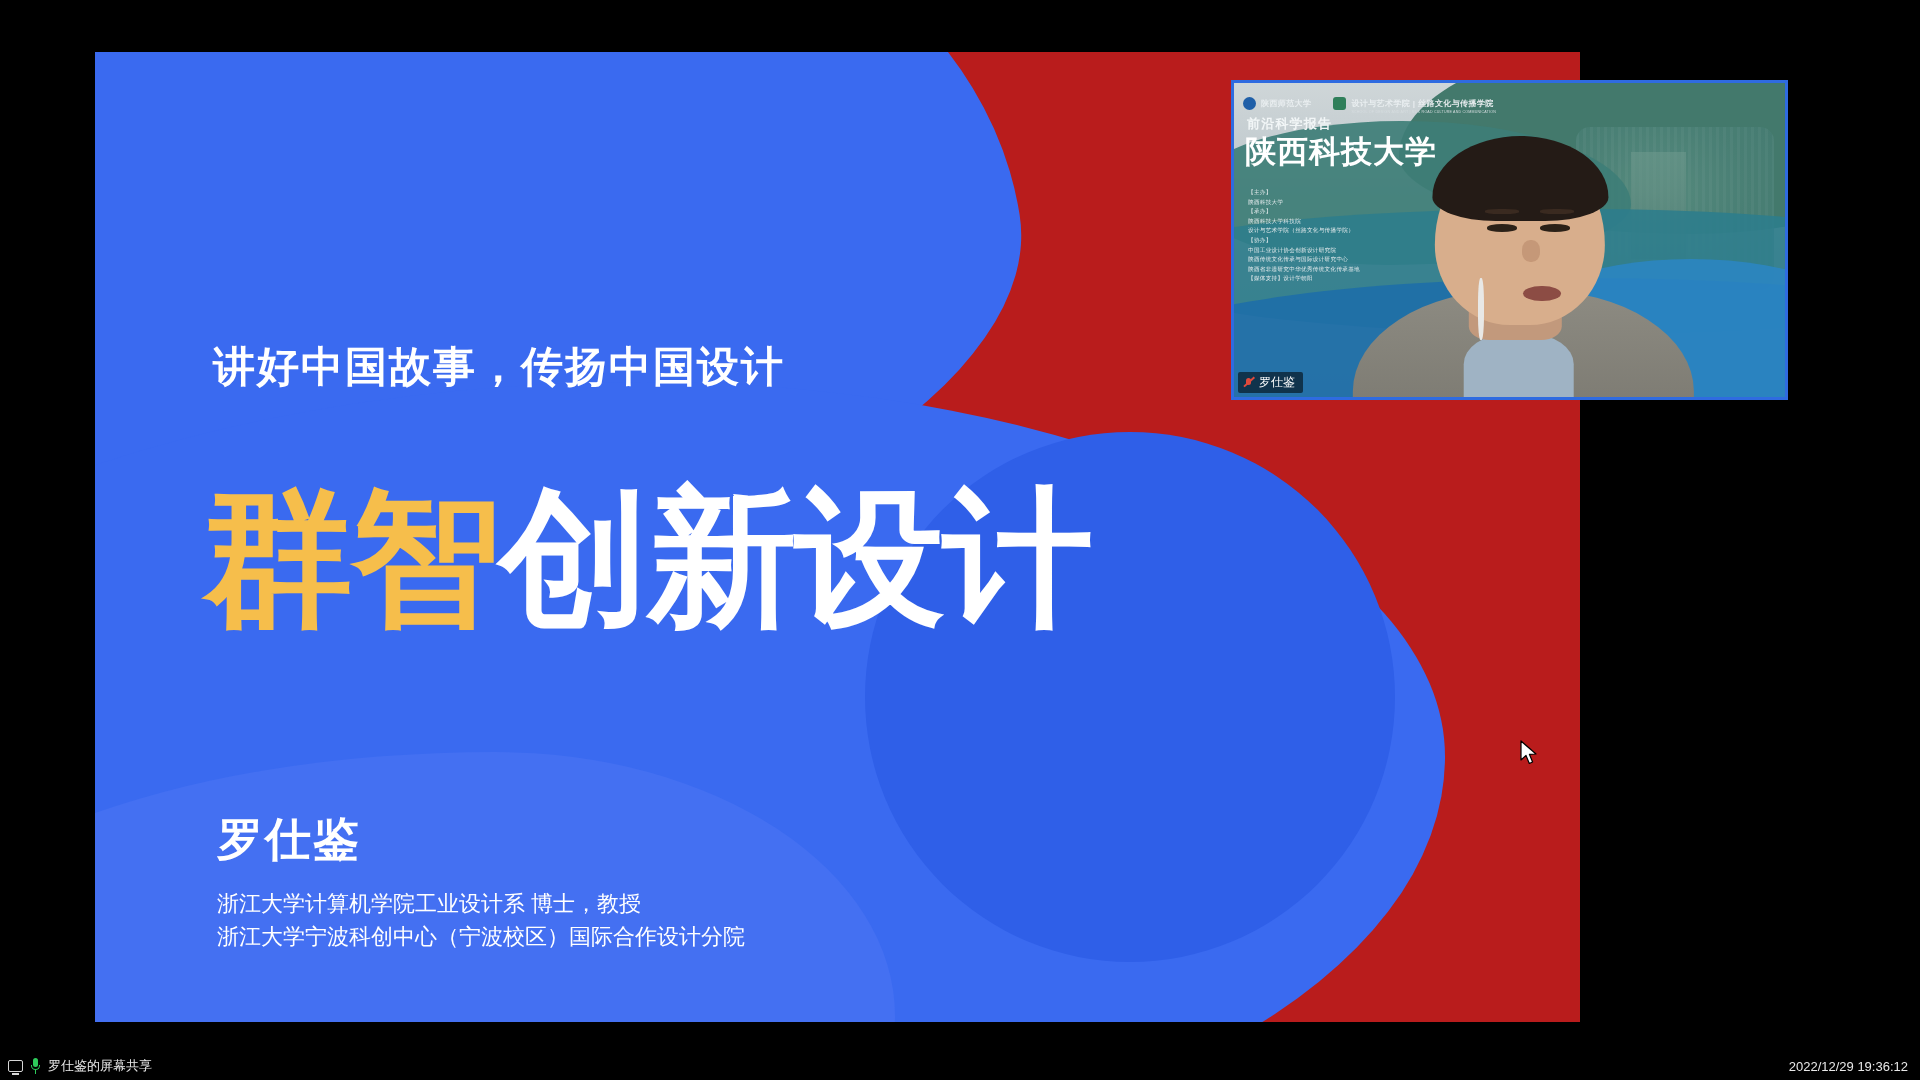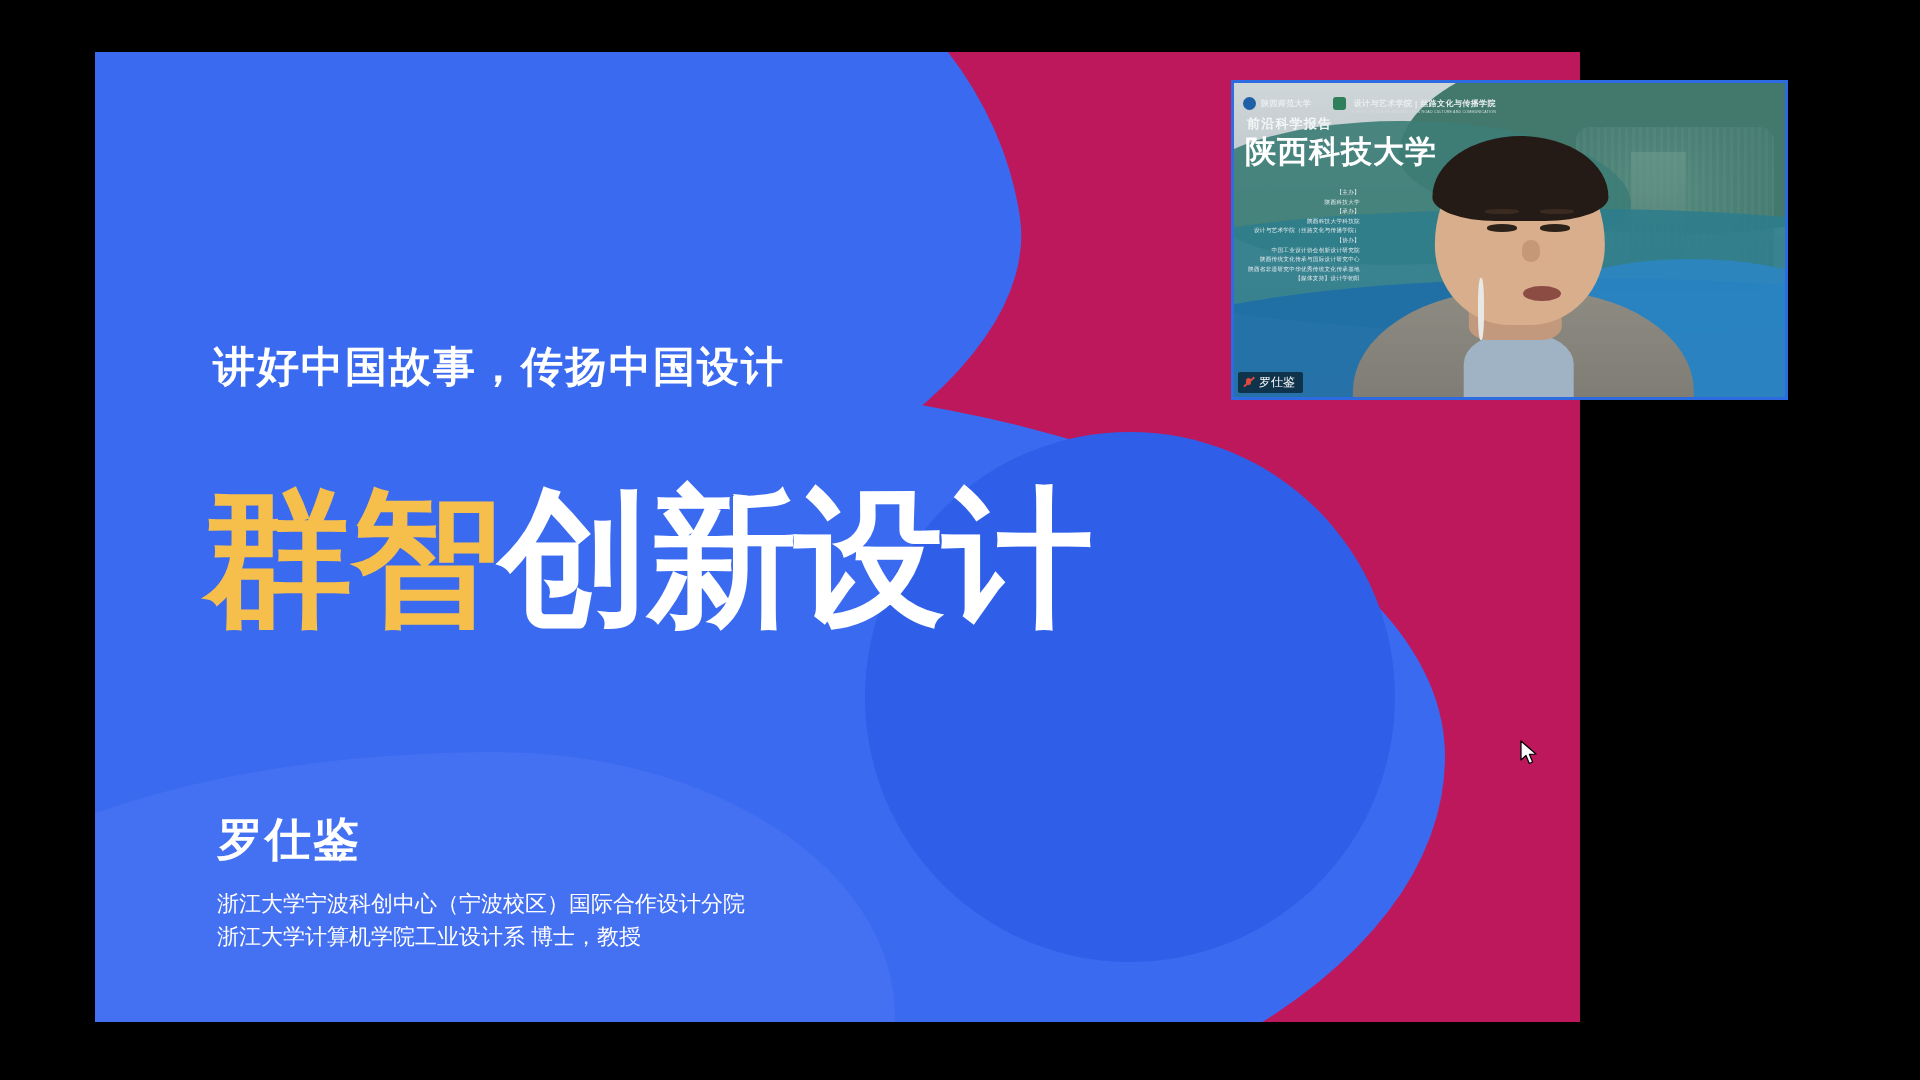--- a/index.html
+++ b/index.html
@@ -8,21 +8,21 @@
     background:#000; overflow:hidden;
     font-family:"Liberation Sans","DejaVu Sans",sans-serif;
   }
 
   #screen{ position:relative; width:1920px; height:1080px; background:#000; }
 
   
   #slide{
     position:absolute; left:95px; top:52px;
     width:1485px; height:970px;
-    background:#be185d;
+    background:#b91c1c;
     overflow:hidden;
     padding-left:30px;
   }
 
   
   .blob{ position:absolute; pointer-events:none; }
   .blob-a{
     left:-260px; top:-200px; width:1180px; height:760px;
     background:#3A6AF0;
     border-radius:48% 52% 60% 40% / 55% 60% 40% 45%;
@@ -74,21 +74,21 @@
     font-size:22px; color:#FFFFFF; line-height:33px;
     white-space:nowrap;
   }
   #speaker-details div{ white-space:nowrap; }
 
   
   #video-tile{
     position:absolute; left:1231px; top:80px;
     width:557px; height:320px;
     border:3px solid #2F6BE0;
-    background:#8FA0A5; overflow:hidden;text-align:right;
+    background:#8FA0A5; overflow:hidden;
   }
   #video-inner{ position:absolute; inset:0; overflow:hidden; background:#9AA8AC; }
 
   
   .vb-sky{
     position:absolute; left:0; top:0; width:100%; height:100%;
     background:linear-gradient(180deg,#CFD6D8 0%,#C3CCD0 22%,#AEBABF 40%,#9FADB3 60%,#93A3AA 100%);
   }
   .vb-green-top{
     position:absolute; left:30%; top:-14%; width:95%; height:62%;
@@ -273,22 +273,22 @@
 
     <div class="slide-text">
       <div id="headline-cn">讲好中国故事，传扬中国设计</div>
 
 
       <div id="bigtitle"><span class="gold">群智</span><span class="white">创新设计</span></div>
 
       <div id="speaker-name">罗仕鉴</div>
 
       <div id="speaker-details">
+        <div>浙江大学计算机学院工业设计系  博士，教授</div>
         <div>浙江大学宁波科创中心（宁波校区）国际合作设计分院</div>
-        <div>浙江大学计算机学院工业设计系  博士，教授</div>
       </div>
     </div>
   </div>
 
   <div id="video-tile">
     <div id="video-inner">
 
       <div class="vb-sky"></div>
       <div class="vb-green-top"></div>
       <div class="vb-city"></div>
@@ -348,14 +348,26 @@
         </span>
         <span class="nm">罗仕鉴</span>
       </div>
     </div>
   </div>
 
   <svg id="cursor" viewBox="0 0 20 26">
     <path d="M2 1 L2 20 L7 15.5 L10.3 23.5 L13.6 22 L10.4 14.3 L17 14 Z" fill="#FFFFFF" stroke="#000000" stroke-width="1.2" stroke-linejoin="round"></path>
   </svg>
 
+  <div id="taskbar">
+    <div id="taskbar-left">
+      <span class="tb-screen-icon"></span>
+      <span class="tb-mic-icon">
+        <span class="cap"></span>
+          <span class="arc"></span>
+          <span class="stem"></span>
+      </span>
+      <span id="taskbar-label">罗仕鉴的屏幕共享</span>
+    </div>
+    <div id="taskbar-right">2022/12/29 19:36:12</div>
+  </div>
 
 </div>
 
 </body></html>

